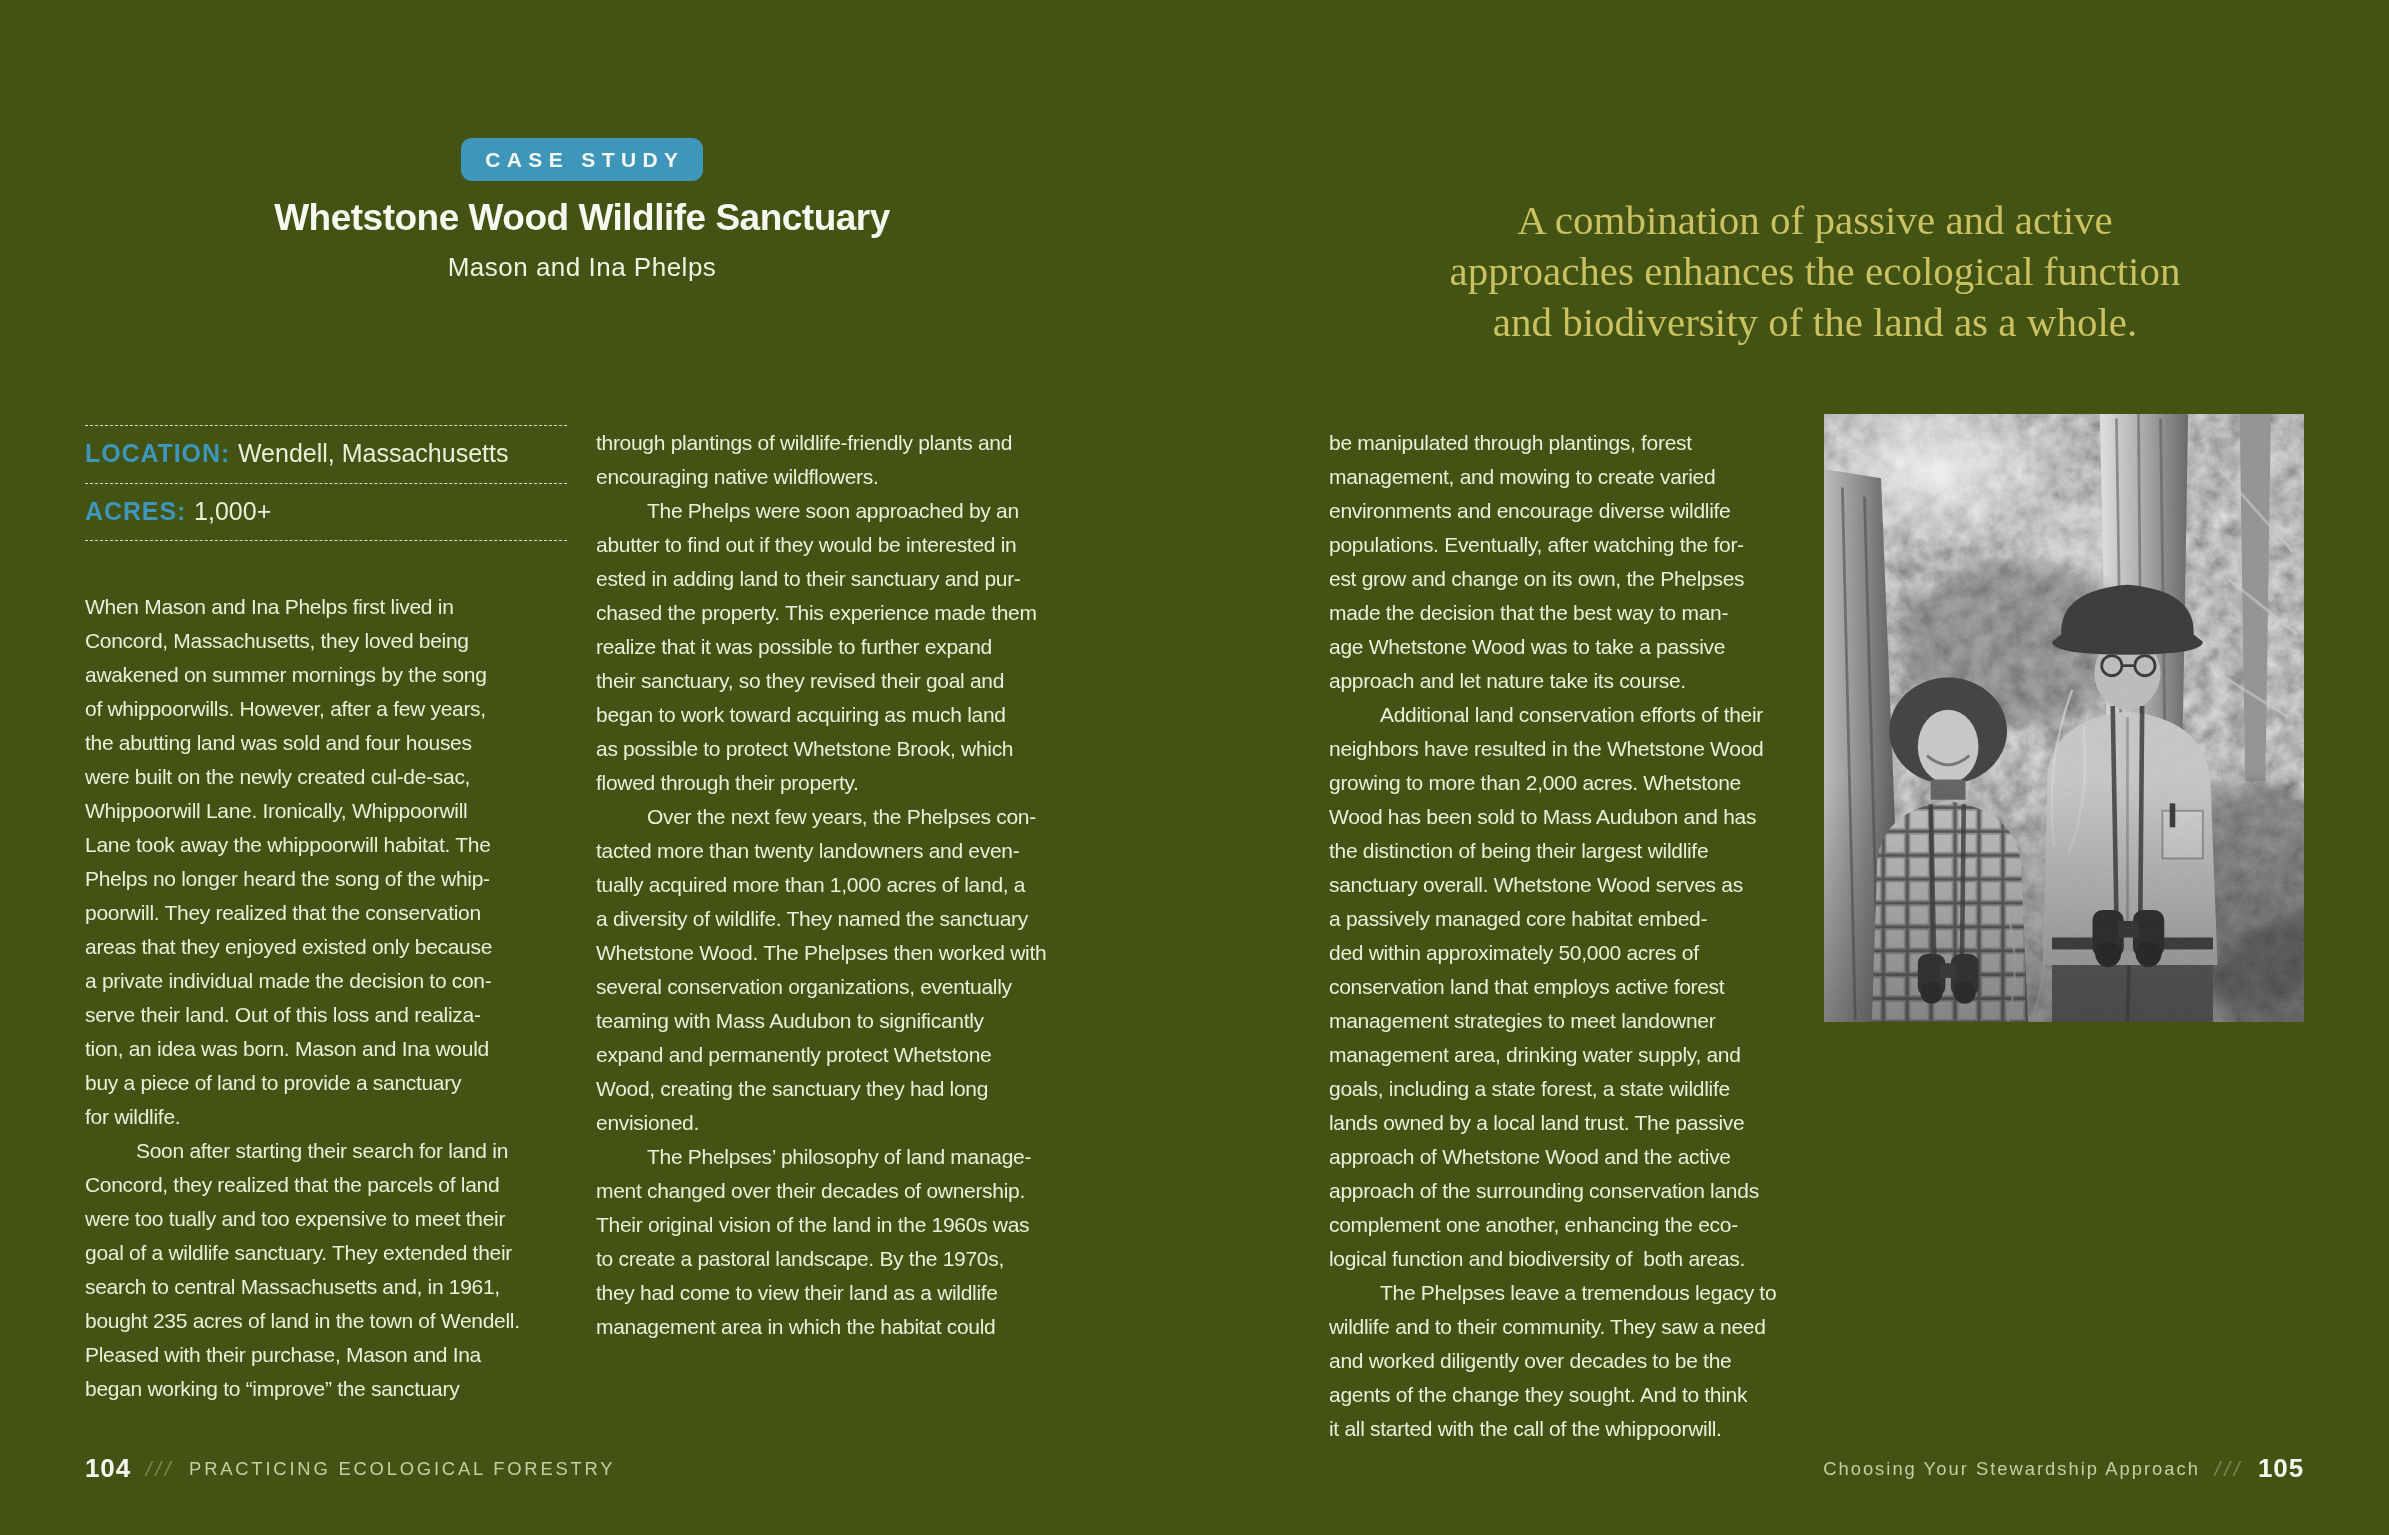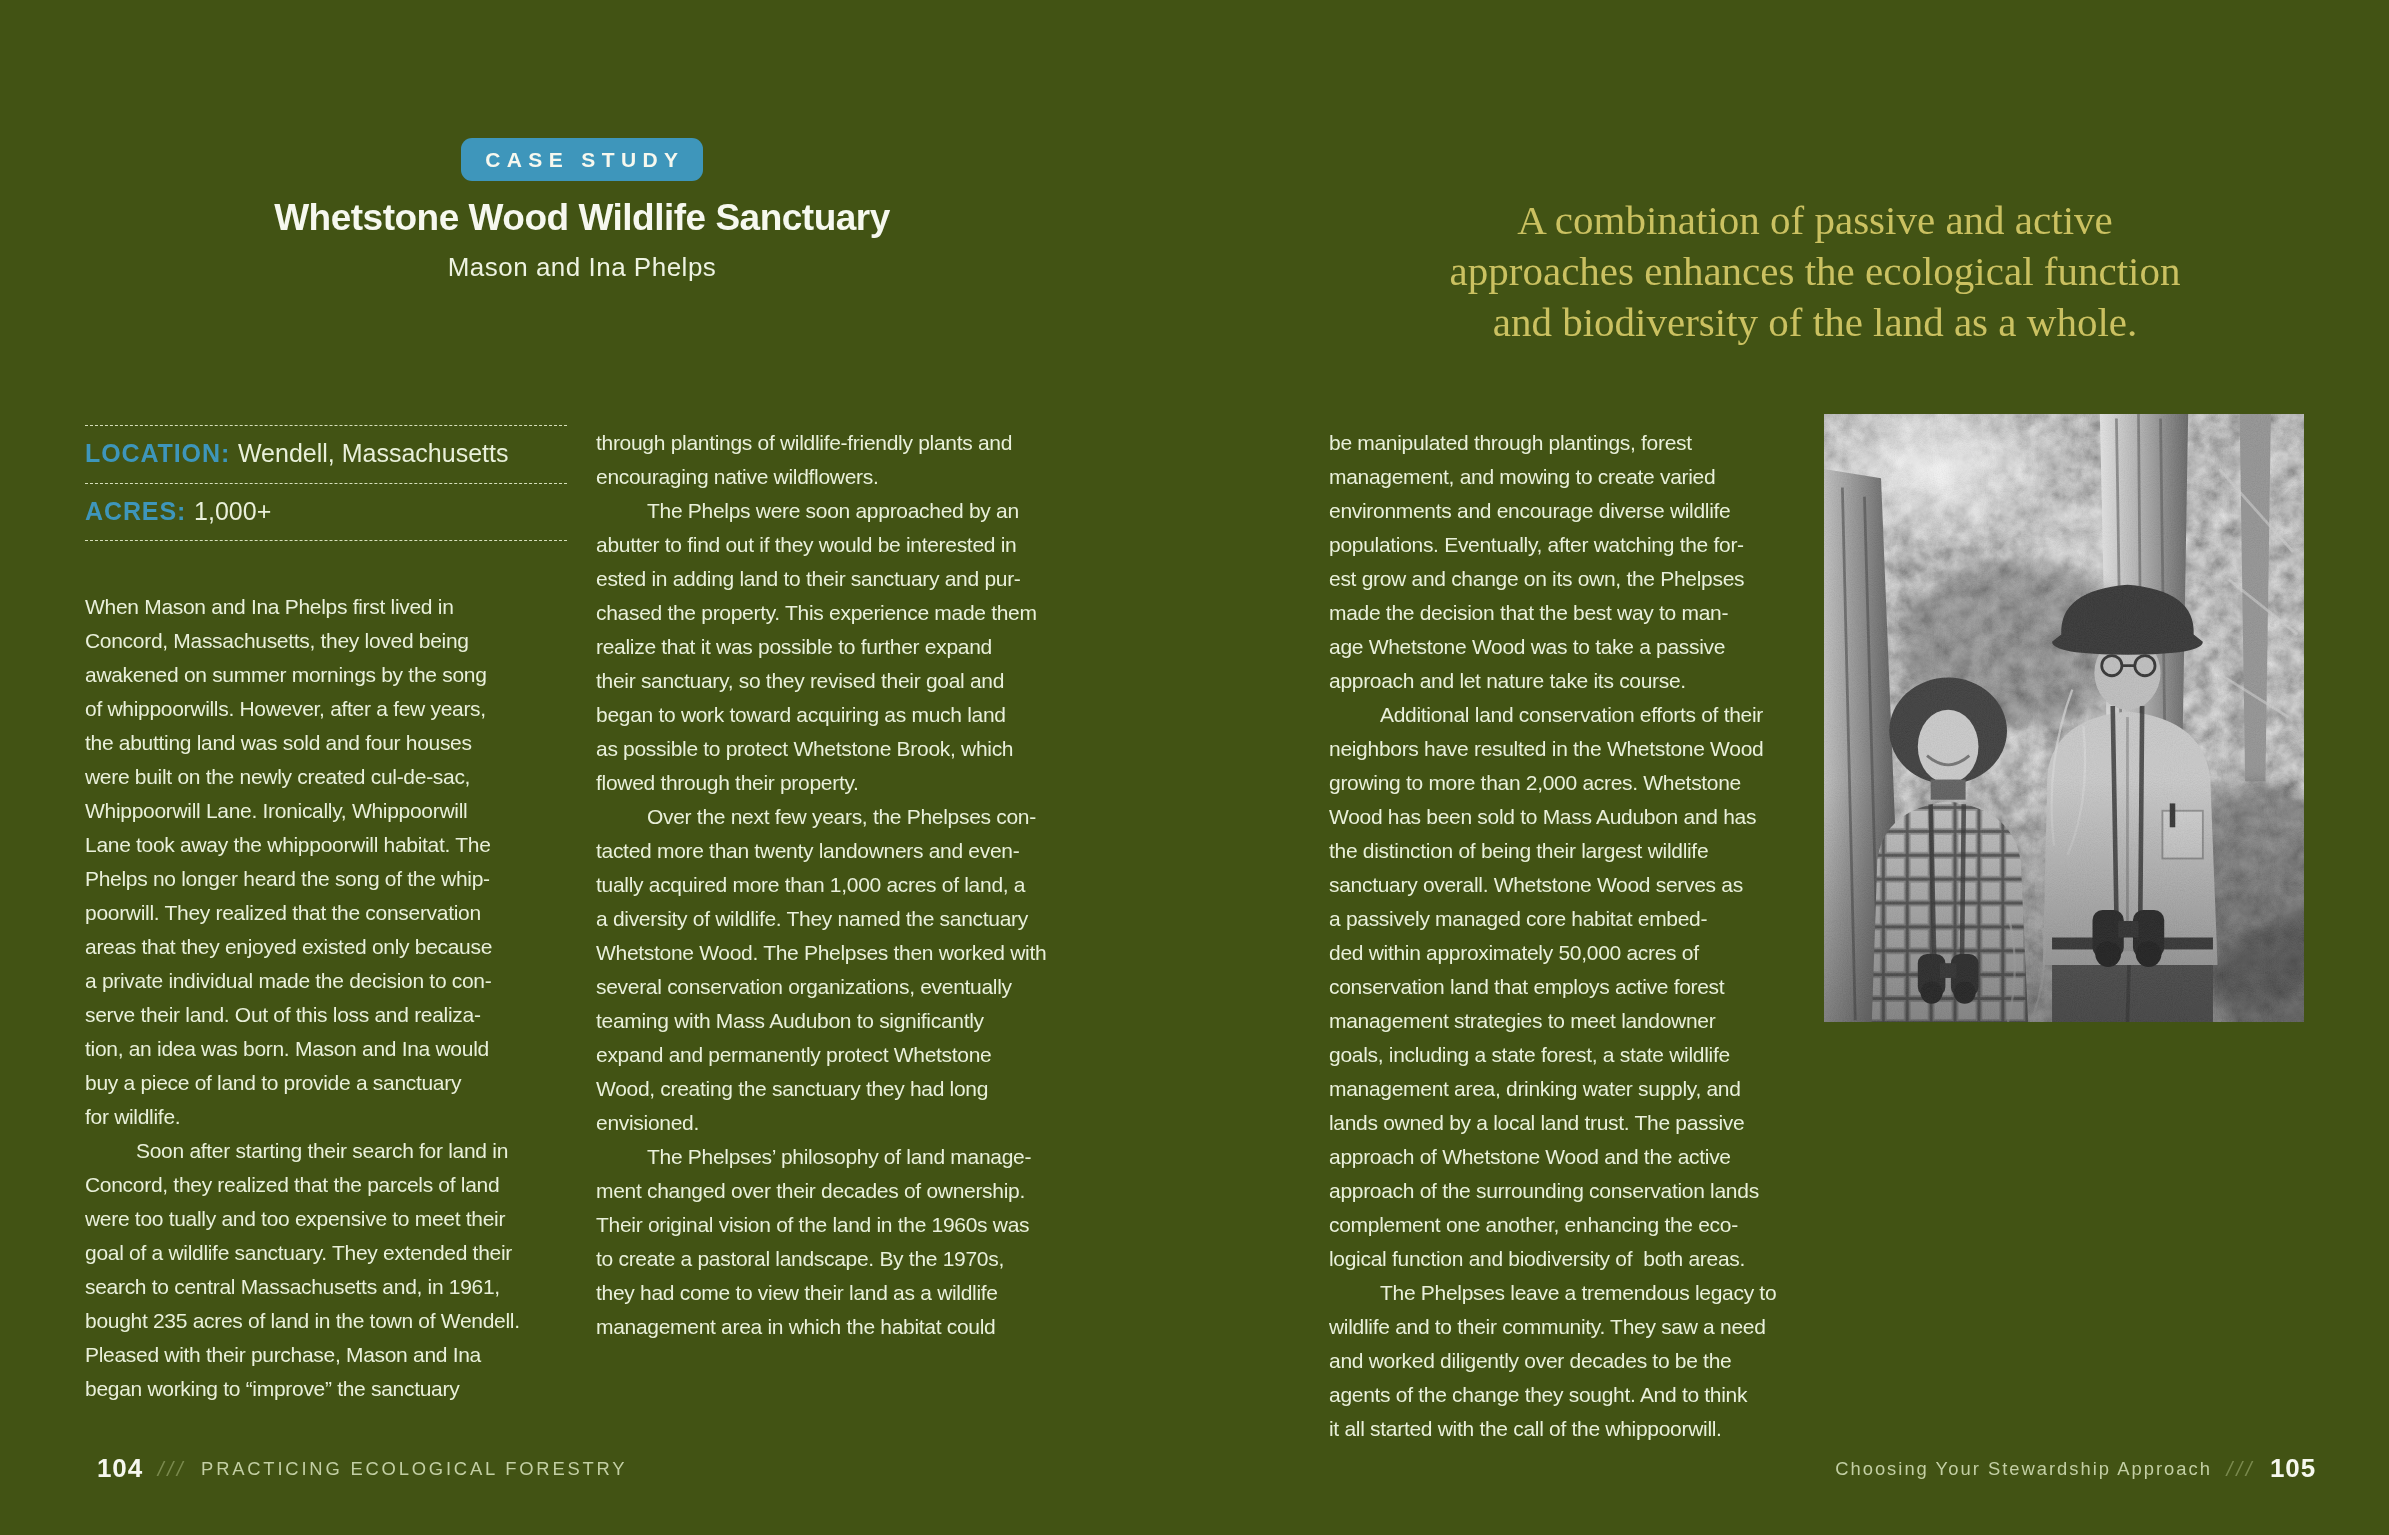--- a/index.html
+++ b/index.html
@@ -76,21 +76,21 @@
   .col .line.indent{padding-left:51px;}
   .col1{left:85px;top:590px;}
   .col2{left:596px;top:426px;}
   .col3{left:1321px;top:426px;margin-left:8px;}
 
   
   .photo{left:1824px;top:414px;width:480px;height:608px;}
   .photo svg{display:block;width:100%;height:100%;}
 
   
-  .footer{top:1453px;font-size:18.4px;color:var(--footer-text);letter-spacing:2.8px;margin-left:12px;}
+  .footer{top:1453px;font-size:18.4px;color:var(--footer-text);letter-spacing:2.8px;}
   .footer-left{left:85px;}
   .footer-right{left:1321px;width:983px;text-align:right;letter-spacing:2px;}
   .page-num{color:var(--white);font-weight:700;font-size:26px;letter-spacing:0.9px;vertical-align:-1.8px;}
   .slashes{color:var(--footer-slash);font-style:italic;font-size:21px;letter-spacing:3.7px;padding:0 14.7px;vertical-align:-0.9px;}
 </style>
 </head>
 <body>
 
 <div class="abs header-left">
   <div class="badge">CASE STUDY</div>
@@ -176,22 +176,22 @@
     <div class="line indent">Additional land conservation efforts of their</div>
     <div class="line">neighbors have resulted in the Whetstone Wood</div>
     <div class="line">growing to more than 2,000 acres. Whetstone</div>
     <div class="line">Wood has been sold to Mass Audubon and has</div>
     <div class="line">the distinction of being their largest wildlife</div>
     <div class="line">sanctuary overall. Whetstone Wood serves as</div>
     <div class="line">a passively managed core habitat embed-</div>
     <div class="line">ded within approximately 50,000 acres of</div>
     <div class="line">conservation land that employs active forest</div>
     <div class="line">management strategies to meet landowner</div>
+    <div class="line">management area, drinking water supply, and</div>
     <div class="line">goals, including a state forest, a state wildlife</div>
-    <div class="line">management area, drinking water supply, and</div>
     <div class="line">lands owned by a local land trust. The passive</div>
     <div class="line">approach of Whetstone Wood and the active</div>
     <div class="line">approach of the surrounding conservation lands</div>
     <div class="line">complement one another, enhancing the eco-</div>
     <div class="line">logical function and biodiversity of  both areas.</div>
     <div class="line indent">The Phelpses leave a tremendous legacy to</div>
     <div class="line">wildlife and to their community. They saw a need</div>
     <div class="line">and worked diligently over decades to be the</div>
     <div class="line">agents of the change they sought. And to think</div>
     <div class="line">it all started with the call of the whippoorwill.</div>

